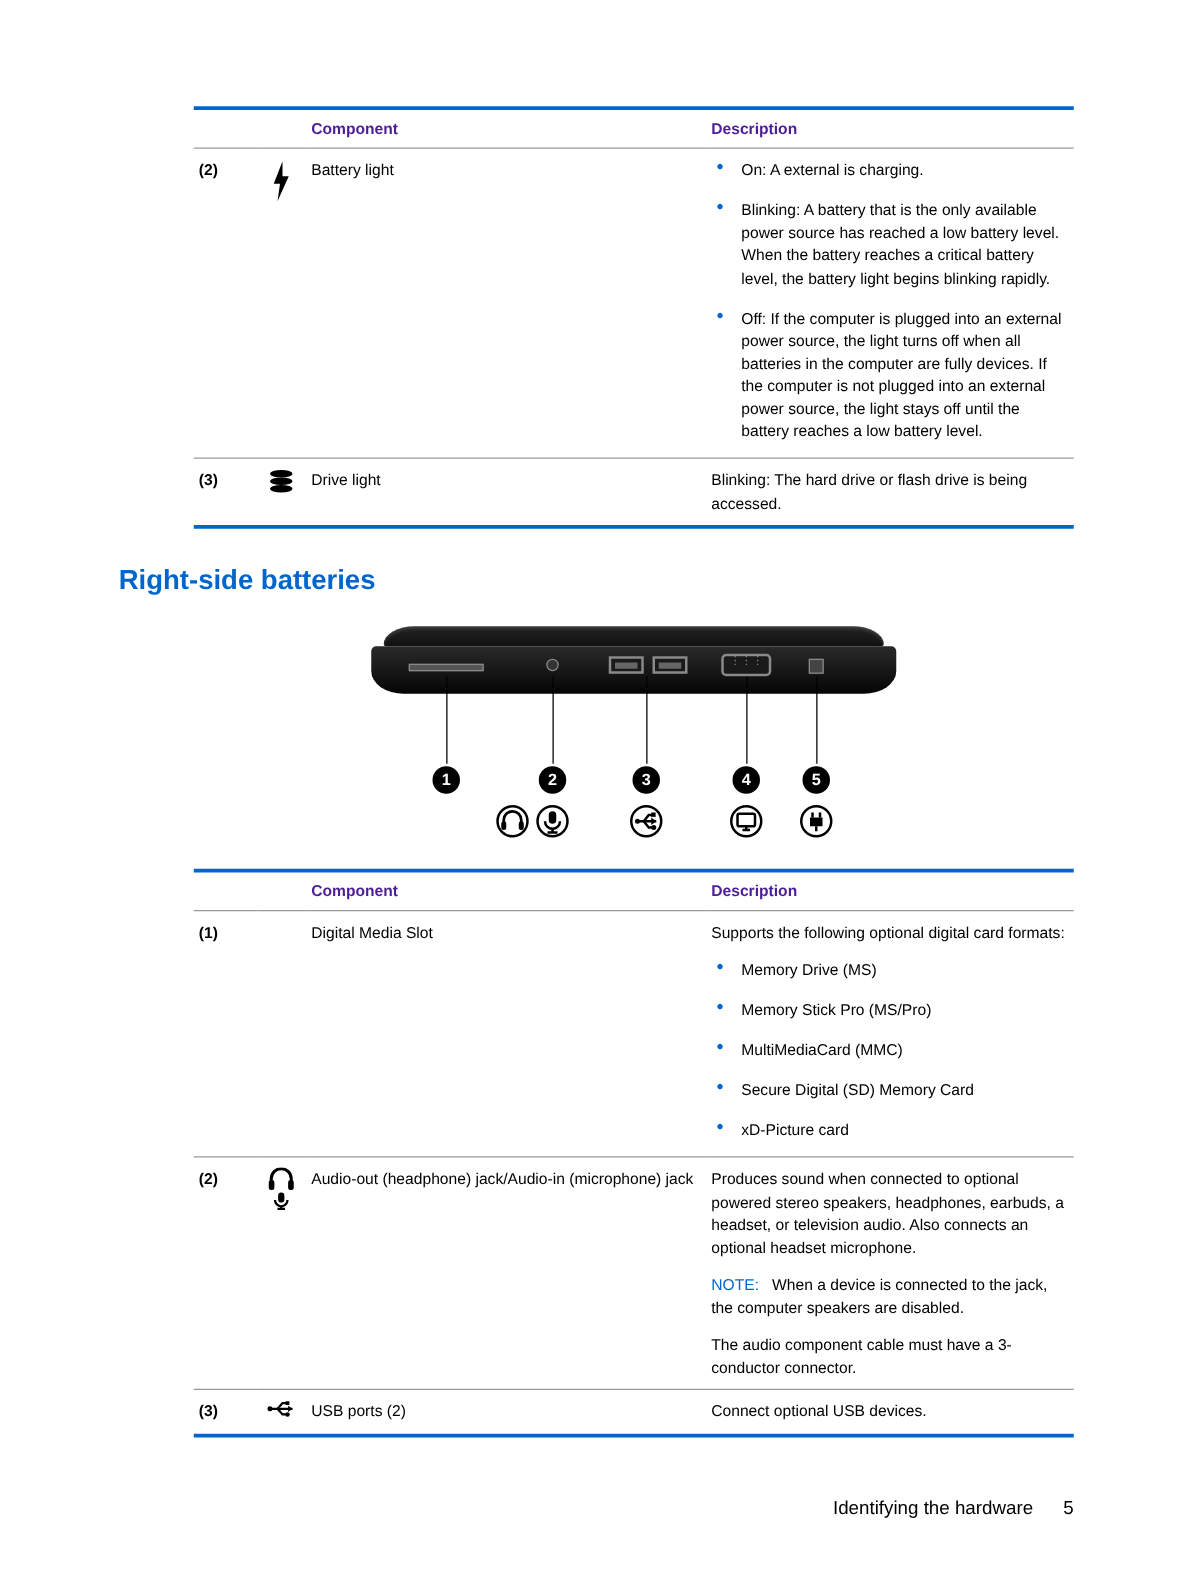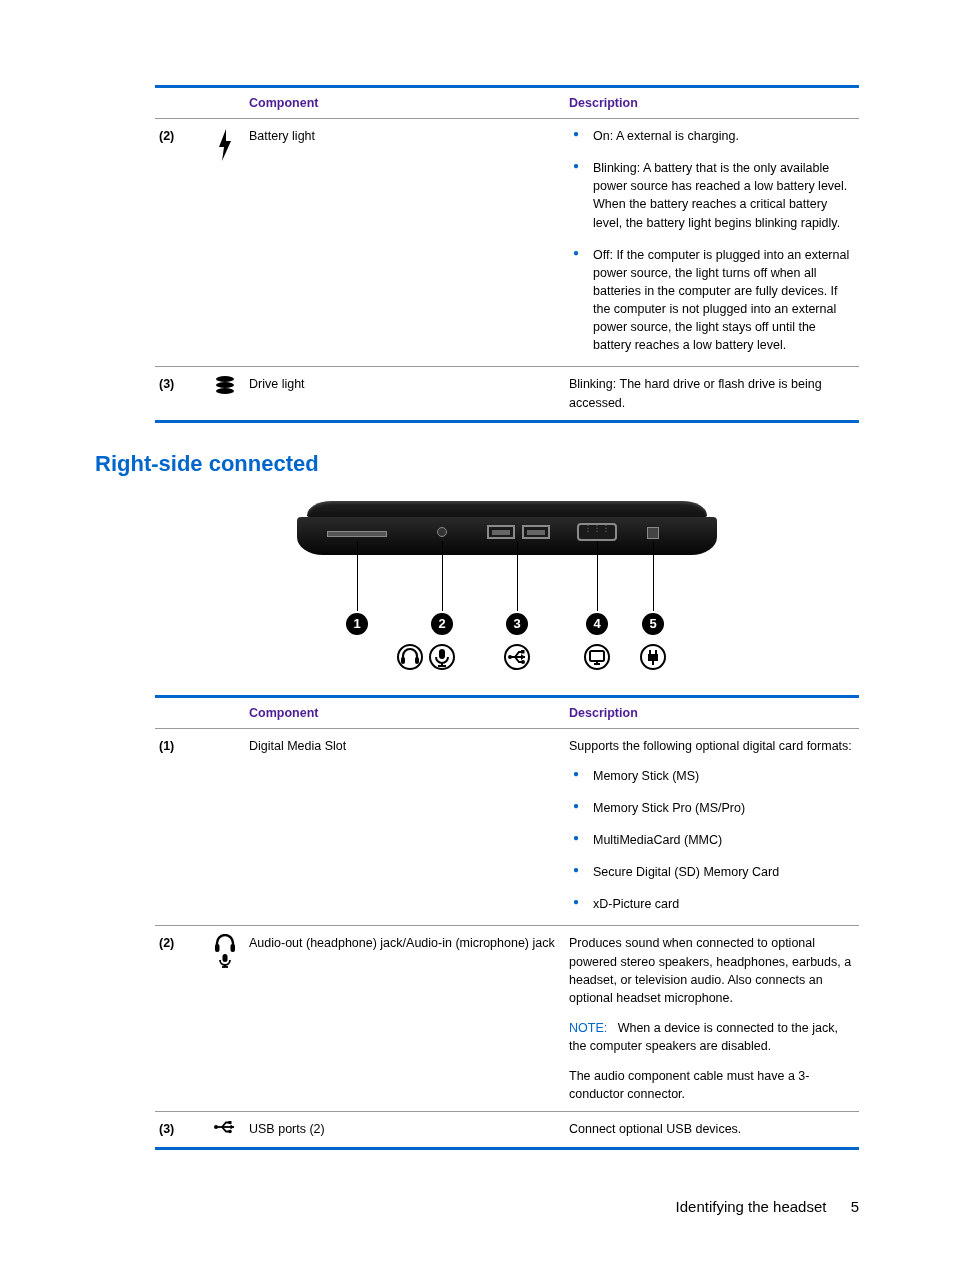--- a/index.html
+++ b/index.html
@@ -164,21 +164,21 @@
             <ellipse cx="11" cy="16" rx="9" ry="3" fill="#000"></ellipse>
           </svg>
         </td>
         <td class="col-comp">Drive light</td>
         <td class="col-desc">Blinking: The hard drive or flash drive is being accessed.</td>
       </tr>
     </tbody>
   </table>
   <hr class="hr-thick">
 
-  <h2 class="section">Right-side connected</h2>
+  <h2 class="section">Right-side batteries</h2>
 
   <div class="diagram">
     <div class="lid"></div>
     <div class="base"></div>
     <div class="port sd"></div>
     <div class="port jack"></div>
     <div class="port usb1"></div>
     <div class="port usb2"></div>
     <div class="port vga"></div>
     <div class="port ac"></div>
@@ -254,21 +254,21 @@
       </tr>
     </thead>
     <tbody>
       <tr style="border-top:1px solid #999;">
         <td class="col-num">(1)</td>
         <td class="col-icon"></td>
         <td class="col-comp">Digital Media Slot</td>
         <td class="col-desc">
           <div class="para">Supports the following optional digital card formats:</div>
           <ul class="blue-bullets">
-            <li>Memory Stick (MS)</li>
+            <li>Memory Drive (MS)</li>
             <li>Memory Stick Pro (MS/Pro)</li>
             <li>MultiMediaCard (MMC)</li>
             <li>Secure Digital (SD) Memory Card</li>
             <li style="margin-bottom:4px;">xD-Picture card</li>
           </ul>
         </td>
       </tr>
       <tr style="border-top:1px solid #999;">
         <td class="col-num">(2)</td>
         <td class="col-icon iconcell">
@@ -308,15 +308,15 @@
         <td class="col-comp">USB ports (2)</td>
         <td class="col-desc">Connect optional USB devices.</td>
       </tr>
     </tbody>
   </table>
   <hr class="hr-thick">
 
 </div>
 
 <div class="footer">
-  <span>Identifying the headset</span>
+  <span>Identifying the hardware</span>
   <span class="pgnum">5</span>
 </div>
 
 </body></html>

